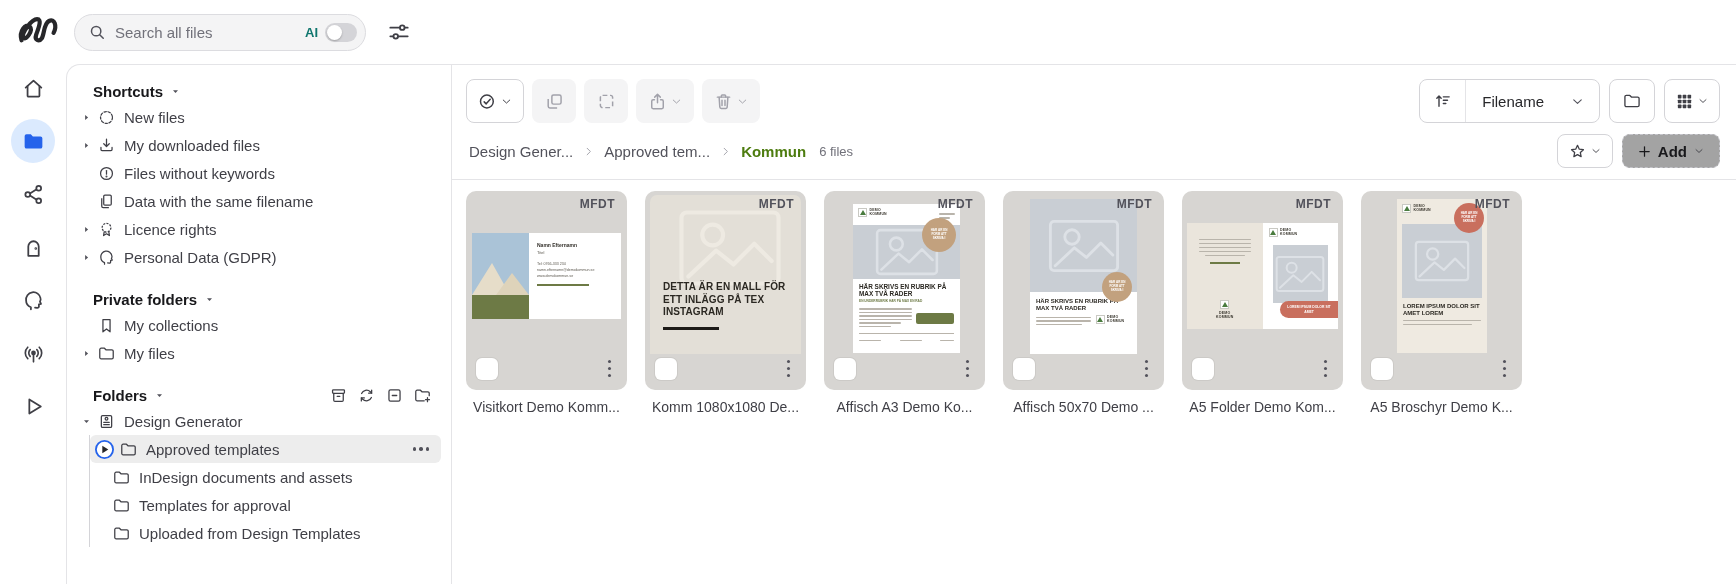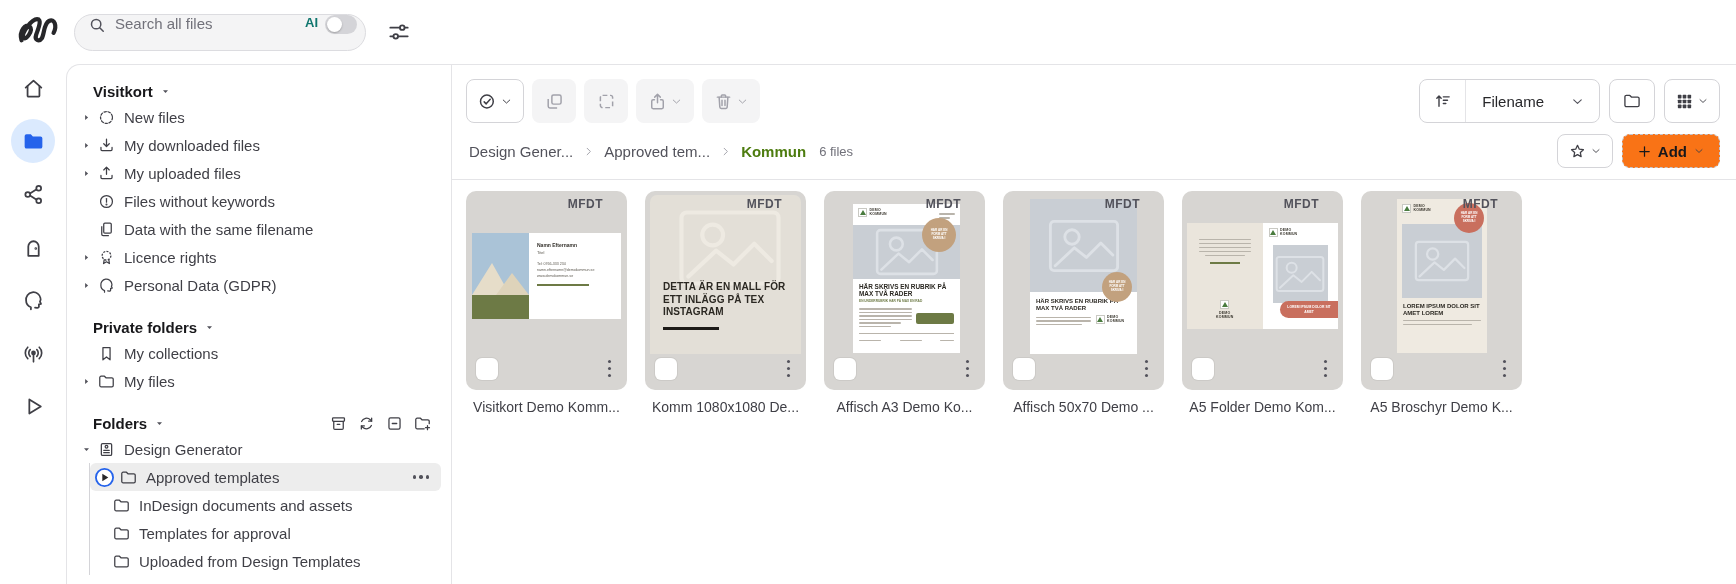--- a/index.html
+++ b/index.html
@@ -3,21 +3,21 @@
 <meta charset="utf-8">
 <style>
   * { margin:0; padding:0; box-sizing:border-box; }
   html,body { background:#fff; }
   body { font-family:"Liberation Sans", sans-serif; color:#3f3f46; }
   .app { position:relative; width:1736px; height:584px; background:#fff; overflow:hidden; }
 
   
   .topbar { height:64px; display:flex; align-items:center; }
   .logo { margin-left:16px; width:44px; height:38px; flex:0 0 auto; }
-  .search { margin-left:14px; width:292px; height:37px; background:#f4f4f5; border:1px solid #dcdce0; border-radius:19px; display:flex; align-items:flex-start; padding:0 8px 0 12px; }
+  .search { margin-left:14px; width:292px; height:37px; background:#f4f4f5; border:1px solid #dcdce0; border-radius:19px; display:flex; align-items:center; padding:0 8px 0 12px; }
   .search svg { flex:0 0 auto; }
   .search input { flex:1; min-width:0; border:0; background:transparent; outline:none; font:15px "Liberation Sans",sans-serif; color:#3f3f46; margin-left:8px; }
   .search input::placeholder { color:#71717a; }
   .ai-label { font-size:13px; font-weight:bold; color:#0f766e; margin:0 7px 0 4px; }
   .toggle { width:32px; height:19px; border-radius:10px; background:#d4d4d8; position:relative; flex:0 0 auto; cursor:pointer; }
   .toggle .knob { position:absolute; left:2px; top:2px; width:15px; height:15px; border-radius:50%; background:#fff; box-shadow:0 1px 2px rgba(0,0,0,.25); }
   .topbar-filter { margin-left:20px; width:26px; height:26px; }
 
   
   .shell { position:absolute; top:64px; left:0; right:0; bottom:0; display:flex; }
@@ -60,27 +60,27 @@
   .sq-btn { height:44px; border:1px solid #d4d4d8; border-radius:8px; background:#fff; margin-left:9px; display:flex; align-items:center; justify-content:center; gap:3px; cursor:pointer; color:#3f3f46; }
 
   .crumb-row { display:flex; align-items:center; justify-content:space-between; padding:0 16px 0 17px; height:57px; border-bottom:1px solid #e4e4e7; }
   .crumbs { display:flex; align-items:center; gap:9px; font-size:15px; color:#52525b; }
   .crumb { cursor:pointer; white-space:nowrap; }
   .crumb.current { font-weight:bold; color:#4d7c0f; cursor:default; }
   .crumb-sep { display:flex; color:#a1a1aa; }
   .file-count { font-size:13px; color:#71717a; margin-left:4px; white-space:nowrap; }
   .crumb-actions { display:flex; align-items:center; gap:9px; }
   .star-btn { width:56px; height:34px; border:1px solid #d4d4d8; border-radius:8px; background:#fff; display:flex; align-items:center; justify-content:center; gap:3px; cursor:pointer; color:#3f3f46; }
-  .add-btn { height:34px; border:1px dashed #c4c4ca; border-radius:8px; background:#f97316; display:flex; align-items:center; padding:0 14px; gap:6px; cursor:pointer; color:#18181b; font-size:15px; font-weight:bold; }
+  .add-btn { height:34px; border:1px dashed #c4c4ca; border-radius:8px; background:#a3a3a3; display:flex; align-items:center; padding:0 14px; gap:6px; cursor:pointer; color:#18181b; font-size:15px; font-weight:bold; }
 
   
   .cards { display:flex; gap:18px; padding:11px 0 0 14px; }
   .stack { width:161px; flex:0 0 auto; }
   .card { position:relative; width:161px; height:199px; border-radius:10px; background:#d7d5d2; cursor:pointer; overflow:hidden; }
-  .card-badge { position:absolute; top:6px; right:24px; font-size:12px; font-weight:bold; letter-spacing:.5px; color:#52525b; z-index:5; }
+  .card-badge { position:absolute; top:6px; right:12px; font-size:12px; font-weight:bold; letter-spacing:.5px; color:#52525b; z-index:5; }
   .cbx { position:absolute; left:10px; bottom:10px; width:22px; height:22px; border-radius:6px; background:#fff; box-shadow:0 0 0 1px rgba(0,0,0,.05); z-index:5; cursor:pointer; }
   .kebab { position:absolute; right:14px; bottom:11px; display:flex; flex-direction:column; gap:3.5px; z-index:5; cursor:pointer; padding:2px; }
   .kebab i { width:3.5px; height:3.5px; border-radius:50%; background:#52525b; }
   .fname { margin-top:9px; text-align:center; font-size:14px; color:#3f3f46; white-space:nowrap; overflow:hidden; }
 
   .ph { background:#c9ced4; position:relative; }
   .ph svg, .ph-faint svg { position:absolute; inset:0; margin:auto; }
   .sk { height:2px; background:#b9b4ab; border-radius:1px; margin:2.5px 0; }
   .mini-logo { display:flex; align-items:flex-start; gap:2.5px; }
   .ml-mark { width:9px; height:9px; background:#fff; border:.5px solid #c9c9c3; display:flex; align-items:flex-end; justify-content:center; }
@@ -263,21 +263,21 @@
             <path d="M8 5.2 19 12 8 18.8Z" fill="none" stroke="#3f3f46" stroke-width="1.7" stroke-linejoin="round"></path>
           </svg>
       </div>
     </nav>
 
     <div class="panel">
 
       <aside class="sidebar">
 
         <div class="sheader">
-          <span>Visitkort</span>
+          <span>Shortcuts</span>
           <span class="hcaret">
               <svg width="11" height="11" viewBox="0 0 24 24">
                 <use href="#d-car-d"></use>
               </svg>
             </span>
         </div>
 
         <div class="srow">
           <span class="caret">
               <svg width="11" height="11" viewBox="0 0 24 24">
@@ -299,36 +299,20 @@
             </span>
           <span class="sicon">
               <svg width="19" height="19" viewBox="0 0 24 24">
                 <g fill="none" stroke="currentColor" stroke-width="1.6" stroke-linecap="round" stroke-linejoin="round">
                   <path d="M12 4v9M8.5 9.8 12 13.3l3.5-3.5"></path>
                   <path d="M5 14.5v2.7a1.3 1.3 0 0 0 1.3 1.3h11.4a1.3 1.3 0 0 0 1.3-1.3v-2.7"></path>
                 </g>
               </svg>
             </span>
           <span class="slabel">My downloaded files</span>
-        </div>
-        <div class="srow">
-          <span class="caret">
-              <svg width="11" height="11" viewBox="0 0 24 24">
-                <use href="#d-car-r"></use>
-              </svg>
-            </span>
-          <span class="sicon">
-              <svg width="19" height="19" viewBox="0 0 24 24">
-                <g fill="none" stroke="currentColor" stroke-width="1.6" stroke-linecap="round" stroke-linejoin="round">
-                  <path d="M12 13V4M8.5 7.5 12 4l3.5 3.5"></path>
-                  <path d="M5 14.5v2.7a1.3 1.3 0 0 0 1.3 1.3h11.4a1.3 1.3 0 0 0 1.3-1.3v-2.7"></path>
-                </g>
-              </svg>
-            </span>
-          <span class="slabel">My uploaded files</span>
         </div>
         <div class="srow">
           <span class="caret"></span>
           <span class="sicon">
               <svg width="19" height="19" viewBox="0 0 24 24">
                 <g fill="none" stroke="currentColor" stroke-width="1.6" stroke-linecap="round">
                   <circle cx="12" cy="12" r="7.5"></circle>
                   <path d="M12 8.3v4.6"></path>
                   <circle cx="12" cy="15.8" r=".5" fill="currentColor"></circle>
                 </g>

